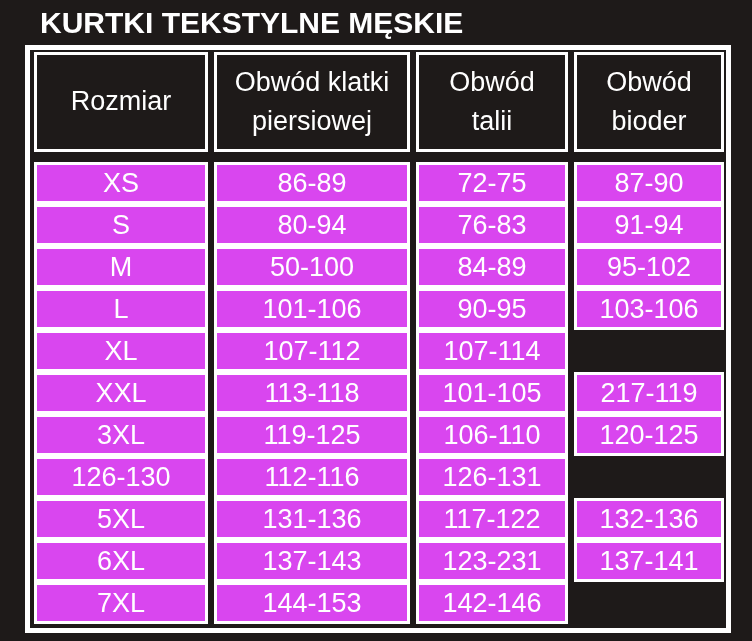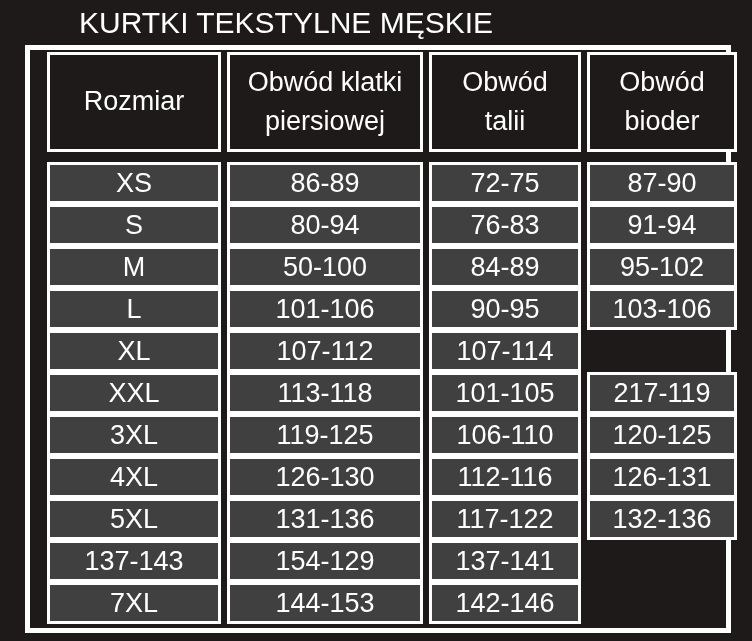--- a/index.html
+++ b/index.html
@@ -13,35 +13,34 @@
     overflow: hidden;
     position: relative;
     font-family: "Liberation Sans", sans-serif;
     color: #ffffff;
   }
   .page-title {
     position: absolute;
     left: 40px;
     top: 6px;
     font-size: 30px;
-    font-weight: normal;
+    font-weight: bold;
     color: #ffffff;
     white-space: nowrap;
     letter-spacing: 0px;
-    margin-left: 39px;
   }
   .table-frame {
     position: absolute;
     left: 25px;
     top: 45px;
     width: 706px;
     height: 588px;
     box-sizing: border-box;
     border: 5px solid #ffffff;
-    padding: 2px 17px;
+    padding: 2px 4px;
     background: #1e1a19;
   }
   .header-row, .body-row {
     display: grid;
     grid-template-columns: 174px 196px 152px 150px;
     column-gap: 6px;
   }
   .header-row {
     margin-bottom: 10px;
   }
@@ -56,21 +55,21 @@
     text-align: center;
     white-space: pre-line;
     font-size: 27px;
     line-height: 1.45;
     color: #ffffff;
   }
   .cell {
     height: 42px;
     box-sizing: border-box;
     border: 3px solid #ffffff;
-    background: #404040;
+    background: #d946ef;
     display: flex;
     align-items: center;
     justify-content: center;
     font-size: 27px;
     color: #ffffff;
     white-space: nowrap;
   }
 </style>
 </head>
 <body>
@@ -125,34 +124,34 @@
         <div class="cell">101-105</div>
         <div class="cell">217-119</div>
       </div>
       <div class="body-row">
         <div class="cell">3XL</div>
         <div class="cell">119-125</div>
         <div class="cell">106-110</div>
         <div class="cell">120-125</div>
       </div>
       <div class="body-row">
-        <div class="cell">4XL</div>
         <div class="cell">126-130</div>
         <div class="cell">112-116</div>
         <div class="cell">126-131</div>
       </div>
       <div class="body-row">
         <div class="cell">5XL</div>
         <div class="cell">131-136</div>
         <div class="cell">117-122</div>
         <div class="cell">132-136</div>
       </div>
       <div class="body-row">
+        <div class="cell">6XL</div>
         <div class="cell">137-143</div>
-        <div class="cell">154-129</div>
+        <div class="cell">123-231</div>
         <div class="cell">137-141</div>
       </div>
       <div class="body-row">
         <div class="cell">7XL</div>
         <div class="cell">144-153</div>
         <div class="cell">142-146</div>
       </div>
     </div>
 
 </div>

